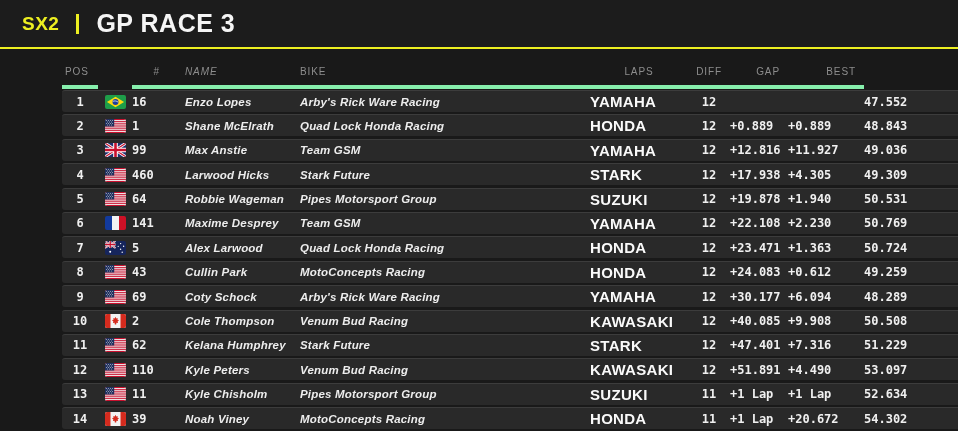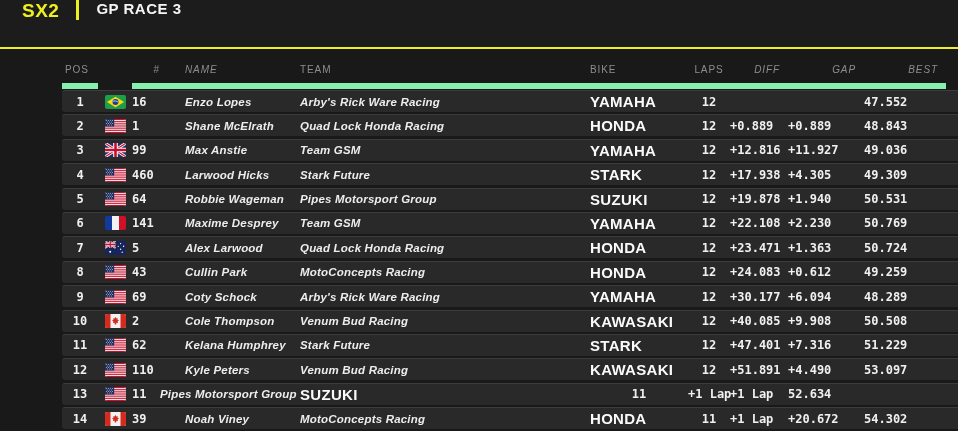--- a/index.html
+++ b/index.html
@@ -7,52 +7,52 @@
   body {
     background:#191919;
     font-family:"Liberation Sans", sans-serif;
     -webkit-font-smoothing:antialiased;
   }
   .screen { width:958px; height:431px; position:relative; }
 
   
   .topbar {
     height:47px; background:#1c1c1c;
-    display:flex; padding-left:22px;
+    display:flex; align-items:center; padding-left:22px;
   }
   .series-label {
     color:var(--accent); font-size:19px; font-weight:bold; letter-spacing:.5px;
   }
   .title-divider {
     width:3px; height:20px; background:var(--accent); margin:0 17px;
   }
   .race-title {
-    color:#f5f5f5; font-size:15px; font-weight:bold; letter-spacing:.5px;
+    color:#f5f5f5; font-size:25px; font-weight:bold; letter-spacing:.5px;
   }
   .accent-line { height:2px; background:var(--accent); width:958px; }
 
   
   .table-area { margin-left:62px; width:896px; }
   .thead, .row {
     display:grid;
     grid-template-columns:36px 34px 28px 140px 290px 98px 42px 58px 76px 82px;
     padding-right:12px;
     align-items:center;
   }
   .thead { height:40px; align-items:end; }
   .thead .hcell {
     color:#8d8d8d; font-size:10px; letter-spacing:.9px; font-weight:normal;
-    padding-bottom:8px; border-bottom:6px solid #86efac;
+    padding-bottom:8px; border-bottom:4px solid #86efac;
     white-space:nowrap;
   }
   .thead .no-line { border-bottom:none; }
   .thead .h-pos { padding-left:3px; }
   .thead .h-num { text-align:right; }
   .thead .h-laps { text-align:center; }
-  .thead .h-diff, .thead .h-gap, .thead .h-best { text-align:right; padding-right:8px;font-style:italic; }
+  .thead .h-diff, .thead .h-gap, .thead .h-best { text-align:right; padding-right:8px; }
 
   .tbody { margin-top:1px; }
   .row {
     height:22px; margin-bottom:2.4px;
     background:#292929;
     border-top:1px solid rgba(255,255,255,.09);
     border-radius:3px 0 0 3px;
   }
   .cell { white-space:nowrap; }
   .mono {
@@ -82,21 +82,20 @@
     <span class="race-title">GP RACE 3</span>
   </header>
   <div class="accent-line"></div>
 
   <main class="table-area">
     <div class="thead">
       <span class="hcell h-pos">POS</span>
       <span class="hcell no-line"></span>
       <span class="hcell h-num">#</span>
       <span class="hcell c-name">NAME</span>
-      <span class="hcell">TEAM</span>
       <span class="hcell">BIKE</span>
       <span class="hcell h-laps">LAPS</span>
       <span class="hcell h-diff">DIFF</span>
       <span class="hcell h-gap">GAP</span>
       <span class="hcell h-best">BEST</span>
     </div>
     <div class="tbody">
         <div class="row">
           <span class="cell c-pos mono">1</span>
           <span class="cell c-flag">
@@ -524,20 +523,21 @@
                 <circle cx="3.5" cy="4.5" r=".45"></circle>
                 <circle cx="5.5" cy="4.5" r=".45"></circle>
                 <circle cx="7.5" cy="4.5" r=".45"></circle>
                 <circle cx="2.5" cy="6" r=".45"></circle>
                 <circle cx="4.5" cy="6" r=".45"></circle>
                 <circle cx="6.5" cy="6" r=".45"></circle>
               </g>
             </svg>
           </span>
           <span class="cell c-num mono">11</span>
+          <span class="cell c-name">Kyle Chisholm</span>
           <span class="cell c-team">Pipes Motorsport Group</span>
           <span class="cell c-bike">SUZUKI</span>
           <span class="cell c-laps mono">11</span>
           <span class="cell c-diff mono">+1 Lap</span>
           <span class="cell c-gap mono">+1 Lap</span>
           <span class="cell c-best mono">52.634</span>
         </div>
         <div class="row">
           <span class="cell c-pos mono">14</span>
           <span class="cell c-flag">

